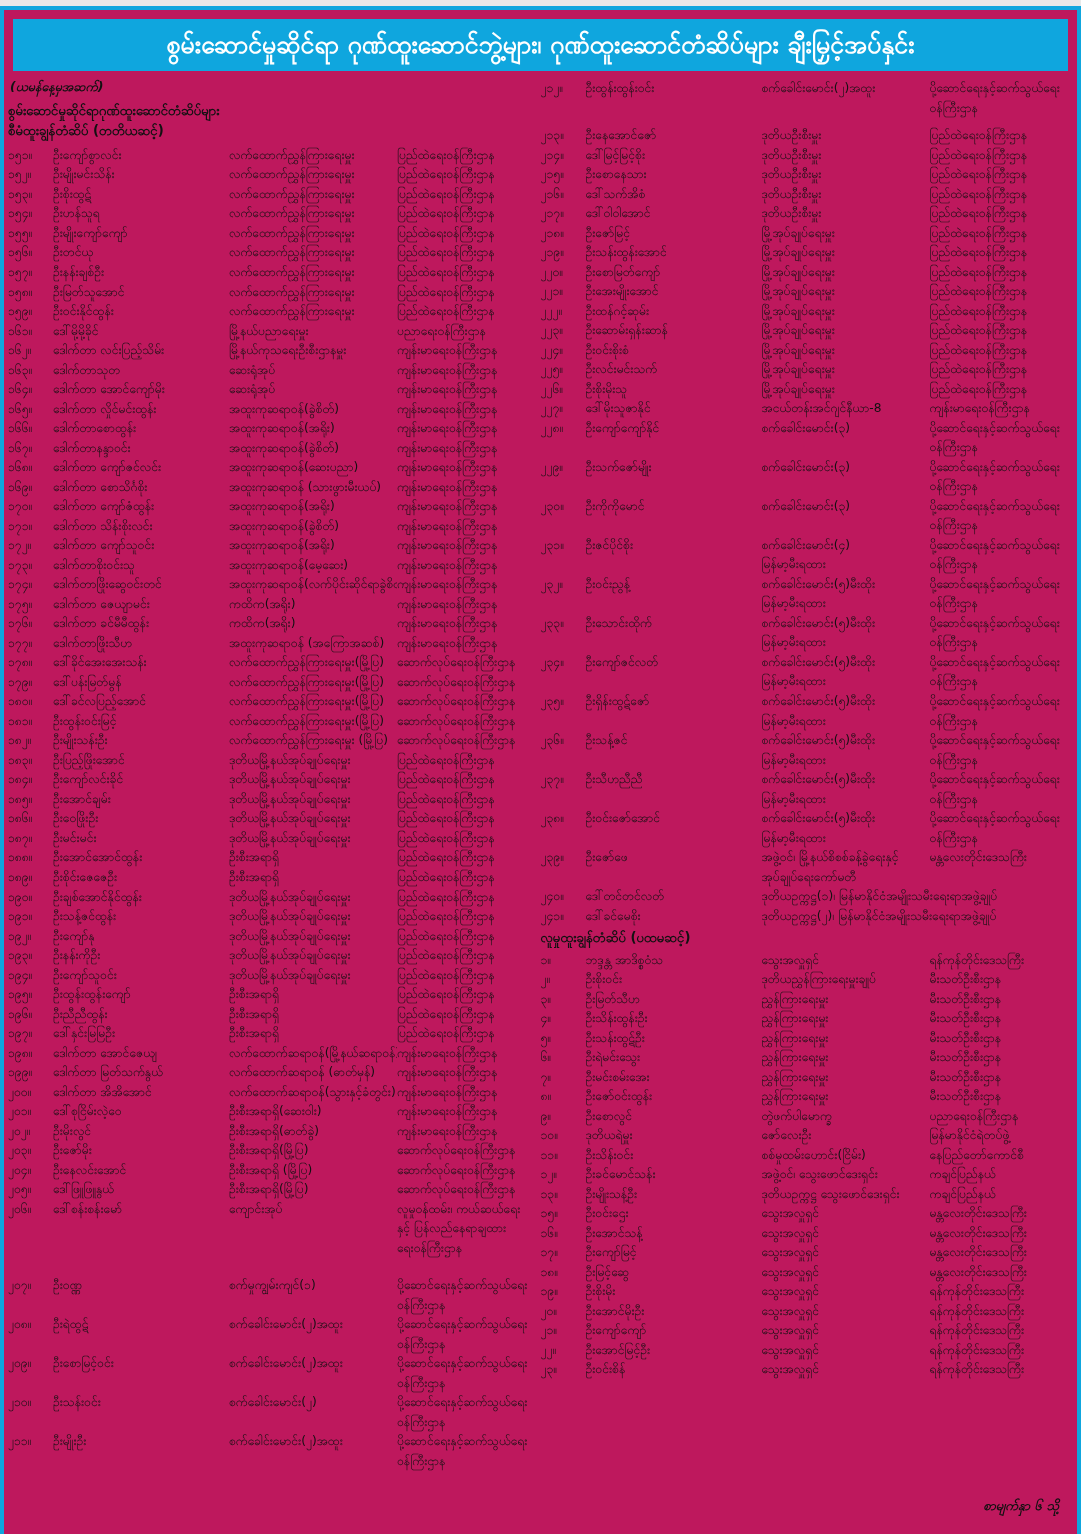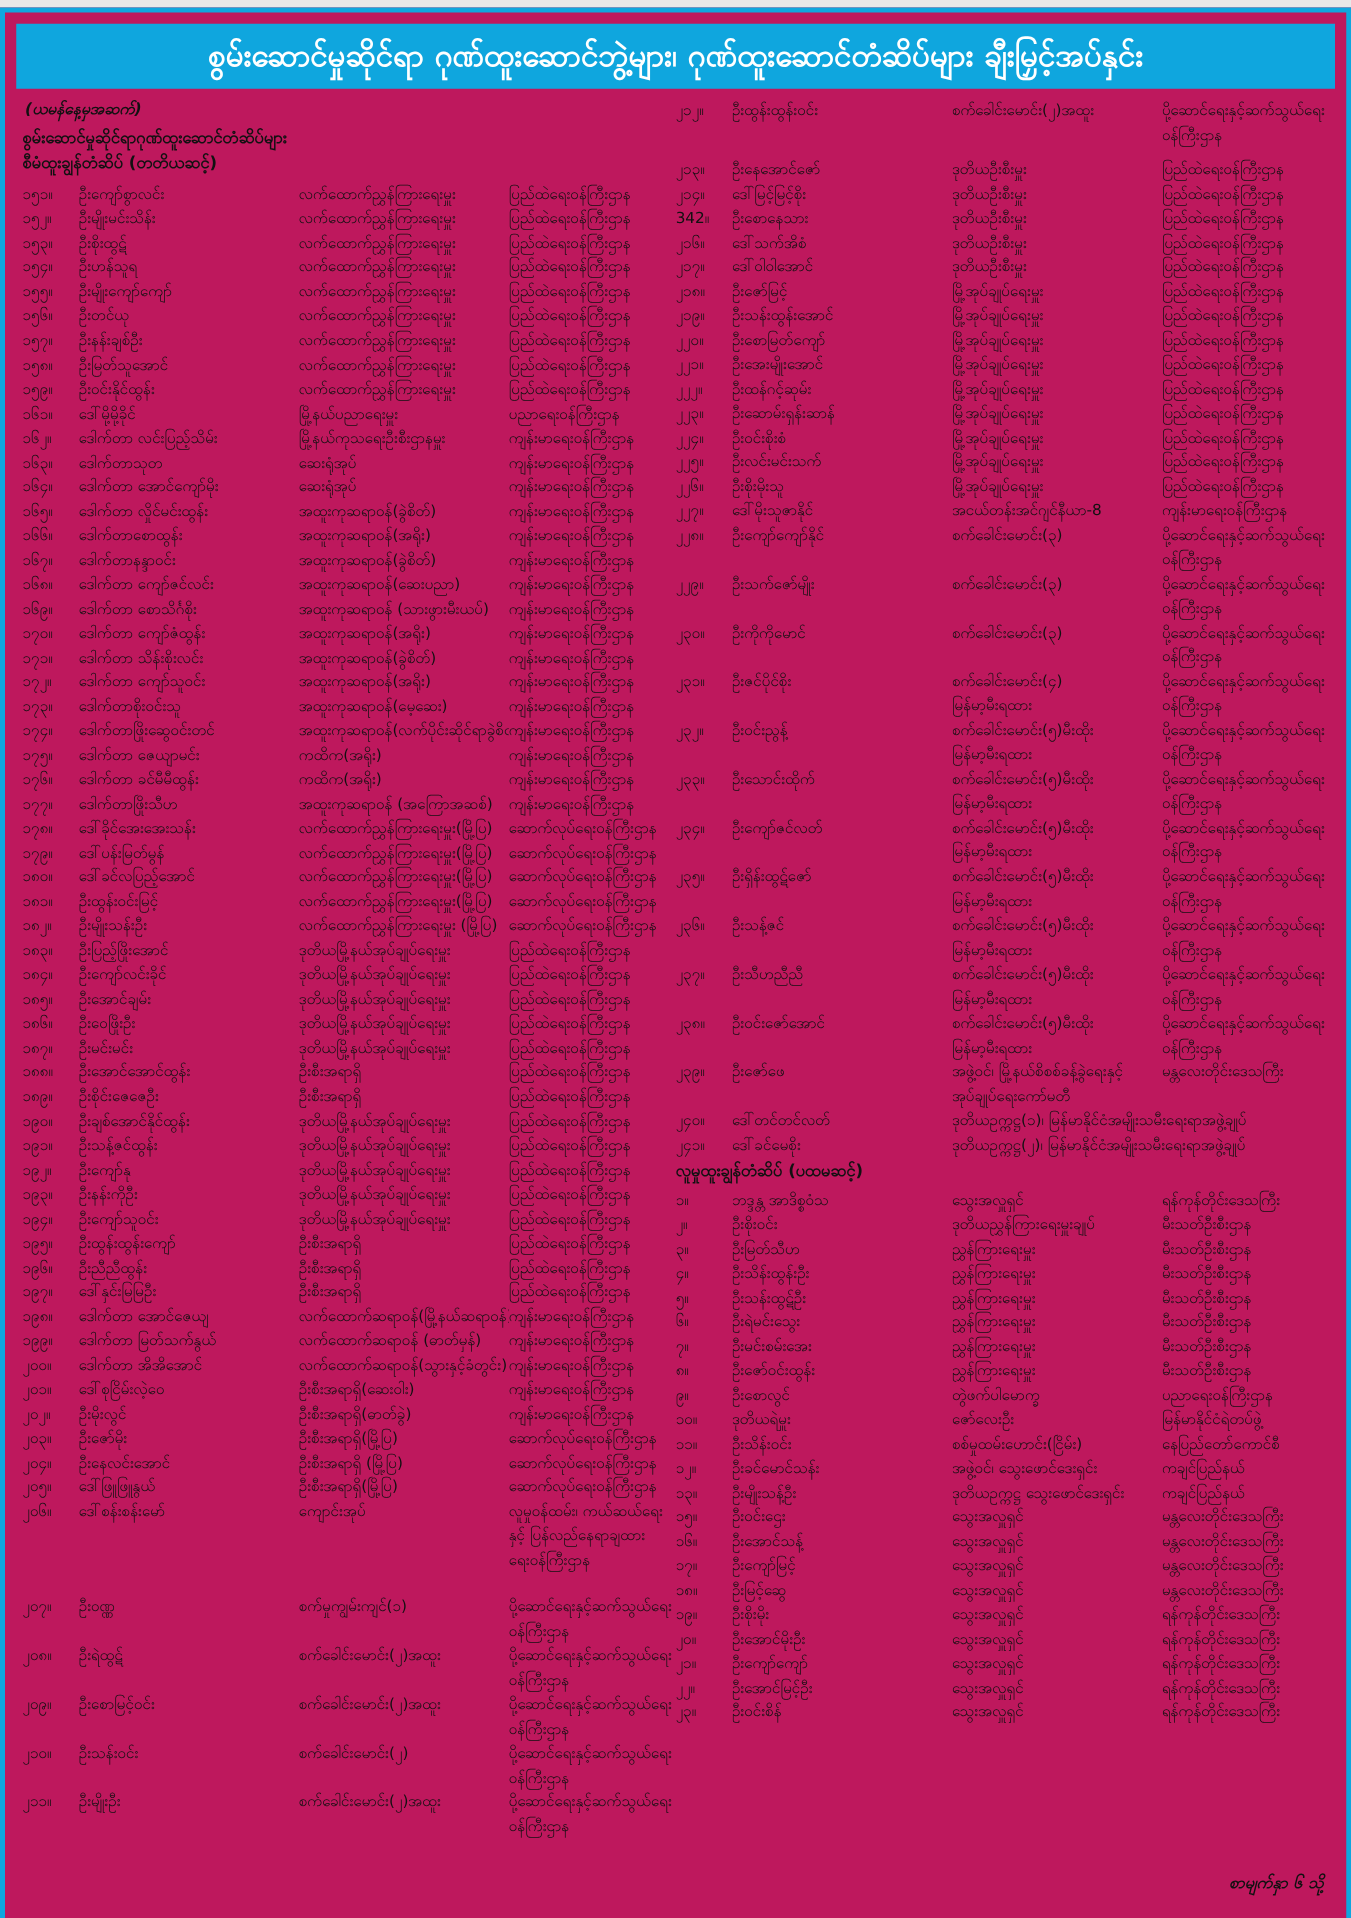--- a/index.html
+++ b/index.html
@@ -19,21 +19,21 @@
     background:#0fa6de;
     color:#ffffff;
     text-align:center;
     font-weight:bold;
     font-size:25px;
     line-height:1.2;
     padding:11px 6px;
   }
   .content{
     display:flex;
-    padding:0 14px;
+    padding:0 4px;
   }
   .col{
     flex:1 1 0;
     min-width:0;
   }
   .note{
     font-style:italic;
     font-weight:bold;
     font-size:12.5px;
     margin:2px 0 4px 2px;
@@ -980,21 +980,21 @@
             </div>
             <div class="cell pos">
               <div class="ln">ဒုတိယဦးစီးမှူး</div>
             </div>
             <div class="cell dept">
               <div class="ln">ပြည်ထဲရေးဝန်ကြီးဌာန</div>
             </div>
           </div>
           <div class="row">
             <div class="cell num">
-              <div class="ln">342။</div>
+              <div class="ln">၂၁၅။</div>
             </div>
             <div class="cell name">
               <div class="ln">ဦးစောနေသား</div>
             </div>
             <div class="cell pos">
               <div class="ln">ဒုတိယဦးစီးမှူး</div>
             </div>
             <div class="cell dept">
               <div class="ln">ပြည်ထဲရေးဝန်ကြီးဌာန</div>
             </div>

